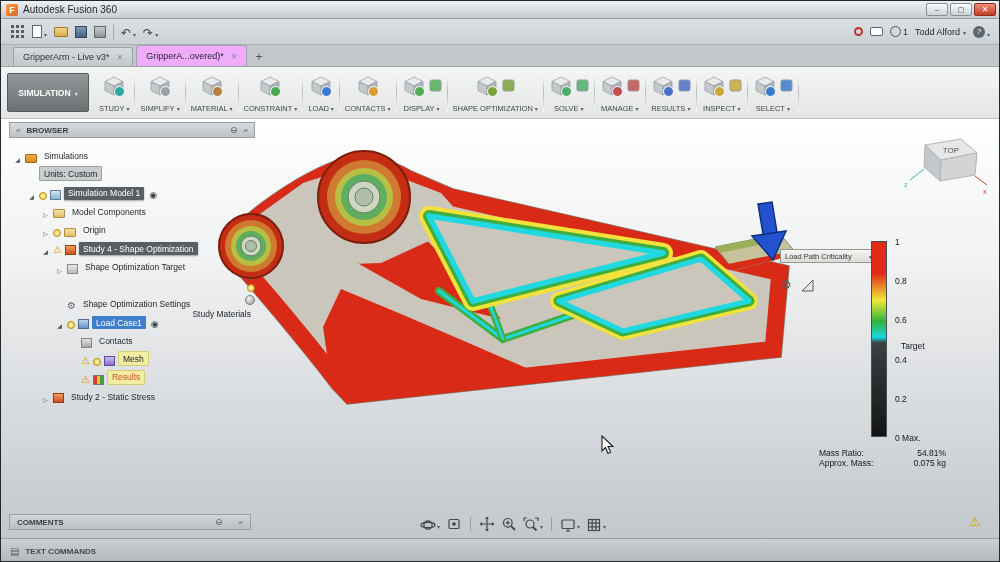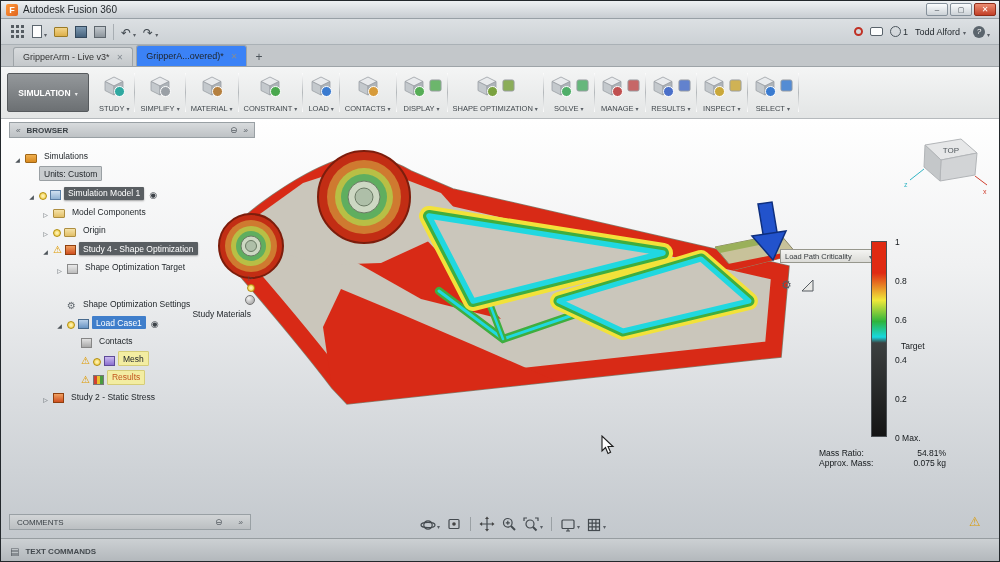--- a/index.html
+++ b/index.html
@@ -39,21 +39,21 @@
   .notif { font-size:9px; color:#2a3136; }
   .user { display:flex; align-items:center; gap:3px; font-size:9px; color:#23292e; }
   .helpc::after { content:"?"; display:block; width:12px; height:12px; border-radius:50%;
     background:#5b656d; color:#fff; font-size:8px; line-height:12px; text-align:center; }
 
   
   .tabrow { height:22px; display:flex; align-items:flex-end; gap:3px; padding:0 12px;
     background:#c3c7ca; border-bottom:1px solid #9ea4a8; }
   .tab { display:flex; align-items:center; gap:7px; height:19px; padding:0 9px; font-size:9px; color:#333;
     background:linear-gradient(#d8dbdd,#c4c8cb); border:1px solid #9ea4a8; border-bottom:none; border-radius:3px 3px 0 0; }
-  .tab.active { background:#3b82f6; height:21px; color:#1e2328;justify-content:center; }
+  .tab.active { background:#f0abfc; height:21px; color:#1e2328;justify-content:center; }
   .tclose::after { content:"✕"; font-size:8px; color:#868d93; }
   .tab-add { font-size:12px; color:#4c545a; padding:0 5px 2px; }
 
   
   .ribbon { height:52px; background:linear-gradient(#f4f5f5,#e3e5e5); border-bottom:1px solid #b6babd;
     display:flex; align-items:stretch; padding:2px 2px; overflow:hidden; }
   .ws-btn { width:82px; margin:4px 6px 4px 4px; flex:none; background:linear-gradient(#94989b,#6c7073);
     border:1px solid #565a5d; border-radius:2px; color:#fff; font-size:8.5px; font-weight:bold;
     display:flex; align-items:center; justify-content:center; gap:4px; }
   .ws-btn .caret::after { color:#e8e8e8; }
@@ -118,21 +118,21 @@
     display:flex; align-items:center; justify-content:space-between; padding:0 4px; font-size:7.5px; color:#33383c; }
   .vp-gear::after { content:"⚙"; font-size:12px; color:#565c62; }
   .vp-gear { position:absolute; left:780px; top:156px; }
   .vp-tri { position:absolute; left:800px; top:160px; }
   .viewcube { position:absolute; left:896px; top:12px; }
 
   
   .comments-bar { position:absolute; left:8px; top:395px; width:242px; height:16px;
     display:flex; align-items:center; gap:16px; padding:0 7px;
     background:linear-gradient(#d2d5d7,#bbbfc2); border:1px solid #99a0a4;
-    font-size:8px; font-weight:normal; color:#3b4146; }
+    font-size:8px; font-weight:bold; color:#3b4146; }
 
   
   .navbar { position:absolute; left:418px; top:396px; height:18px; display:flex; align-items:center; gap:4px; }
   .nav-item { display:flex; align-items:flex-end; gap:1px; padding:0 1px; }
   .nav-sep { width:1px; height:14px; background:#9aa0a4; margin:0 3px; }
 
   .vp-warning::after { content:"⚠"; font-size:13px; color:#db9900; }
   .vp-warning { position:absolute; left:968px; top:393px; }
   .cursor { position:absolute; left:600px; top:316px; }
 

